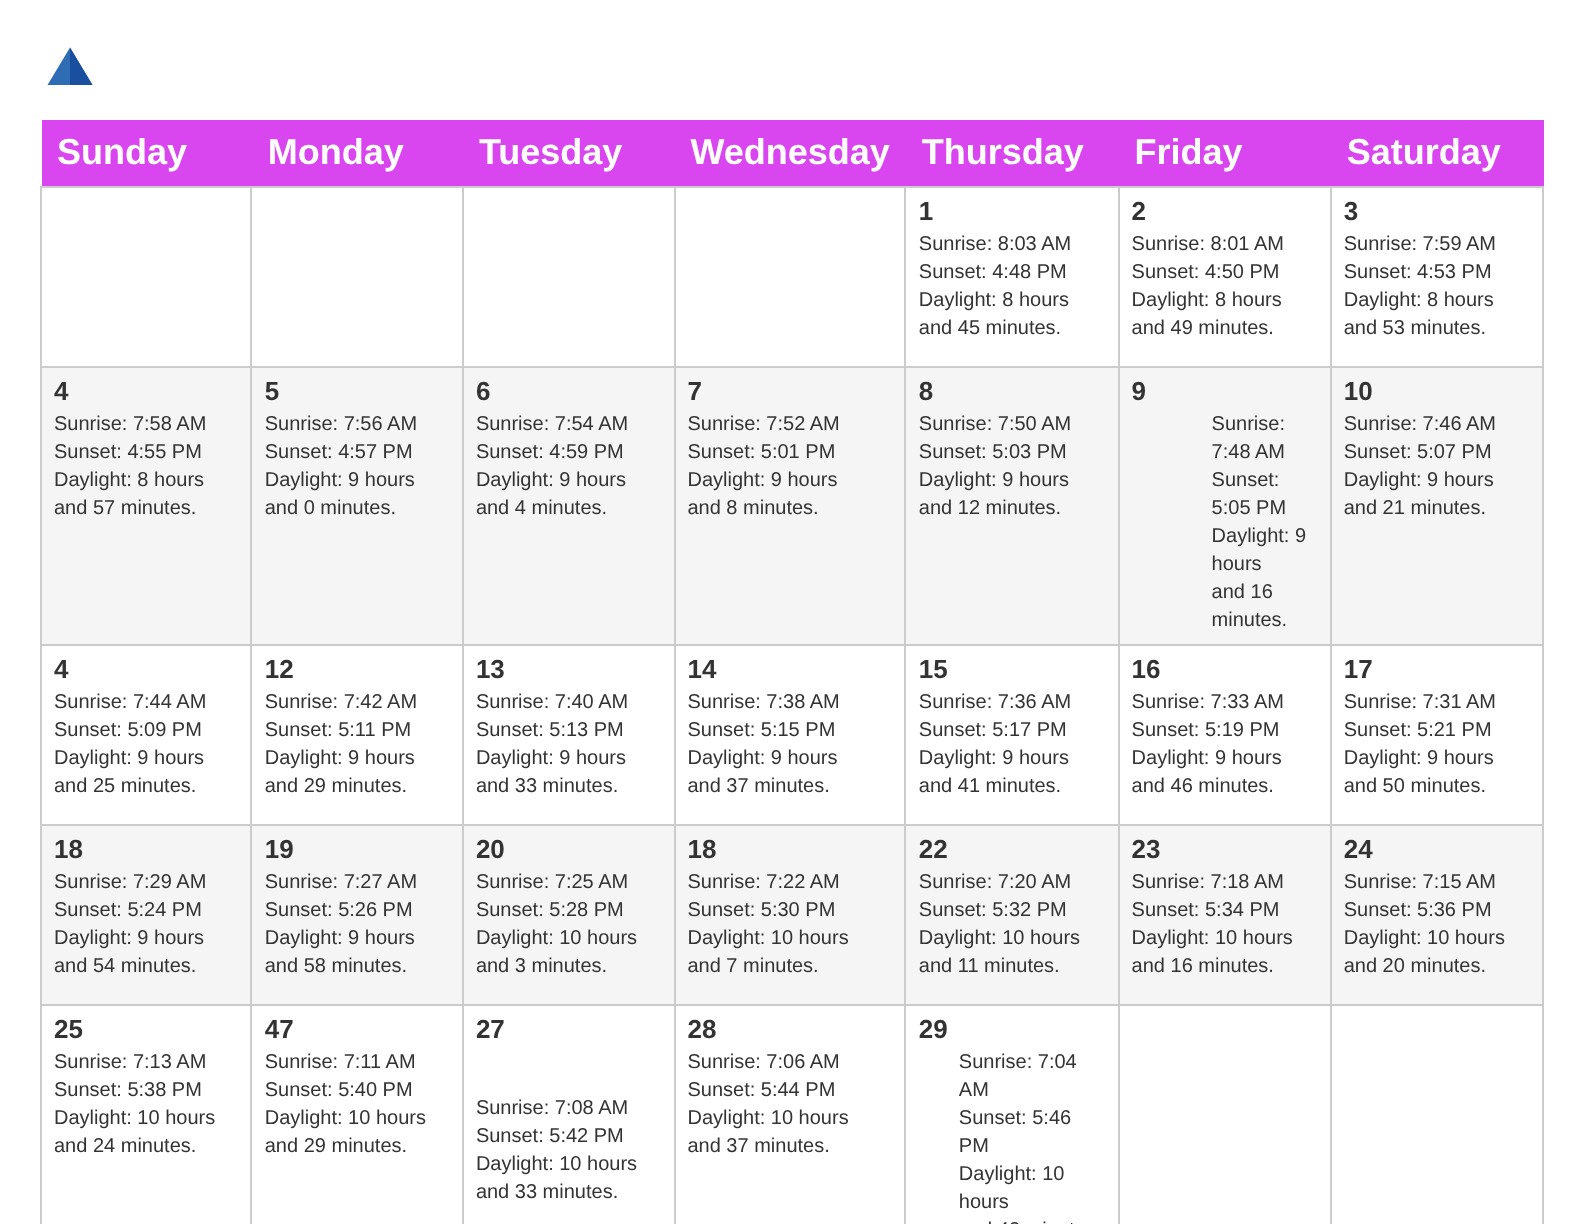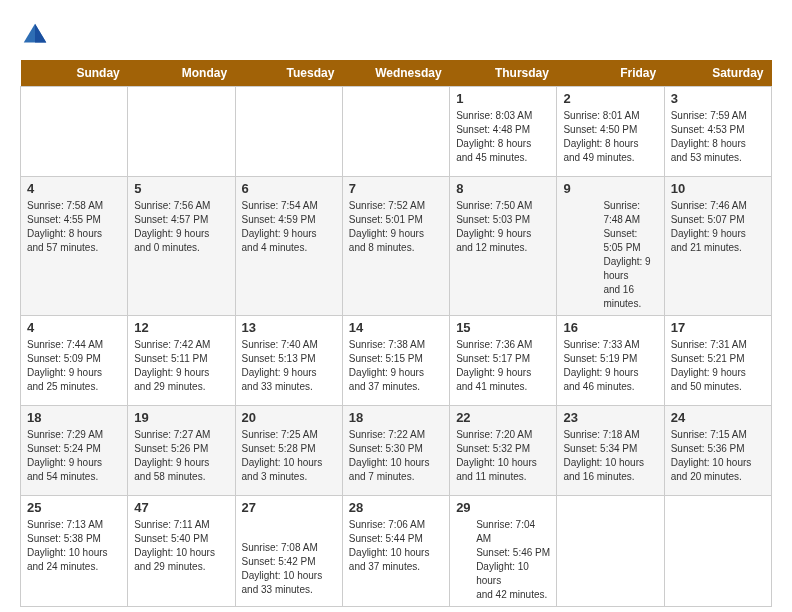--- a/index.html
+++ b/index.html
@@ -43,25 +43,25 @@
     .location-title {
       font-size: 18px;
       color: #555;
     }
     table {
       width: 100%;
       border-collapse: collapse;
       font-size: 11px;
     }
     thead tr th {
-      background-color: #a16207;
+      background-color: #d946ef;
       color: white;
-      text-align: right;
+      text-align: left;
       padding: 6px 8px;
-      font-size: 12px;
+      font-size: 18px;
       font-weight: bold;
     }
     tbody tr td {
       border: 1px solid #ccc;
       vertical-align: top;
       padding: 4px 6px;
       width: 107px;
       min-height: 80px;
       height: 90px;
     }

